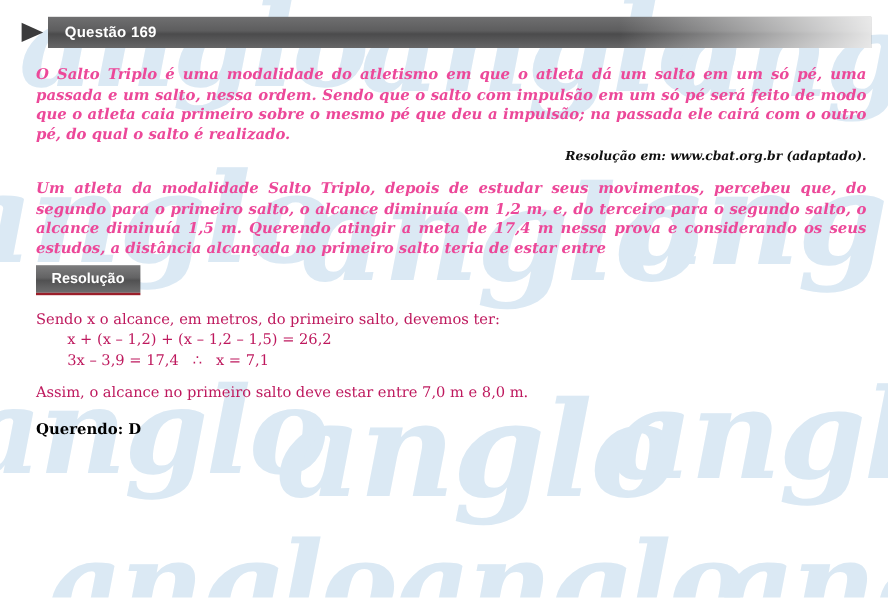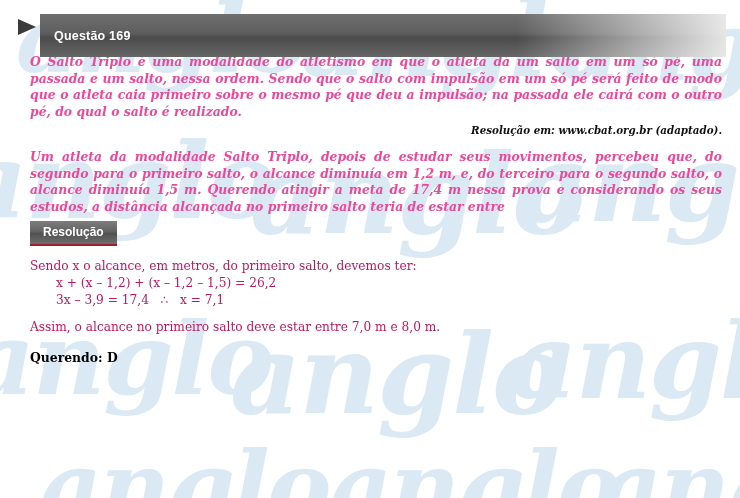--- a/index.html
+++ b/index.html
@@ -65,21 +65,21 @@
     width: 26px;
     height: 26px;
     display: flex;
     align-items: center;
     justify-content: center;
     flex: 0 0 auto;
   }
   .header-arrow svg { display: block; }
   .header-bar {
     flex: 1 1 auto;
-    height: 43px;
+    height: 26px;
     background: linear-gradient(to bottom, #6f6f70 0%, #5d5d5e 45%, #4b4b4c 55%, #666667 100%);
     display: flex;
     align-items: center;
     position: relative;
   }
   .header-bar::after {
     content: "";
     position: absolute;
     right: 0; top: 0; bottom: 0;
     width: 210px;

